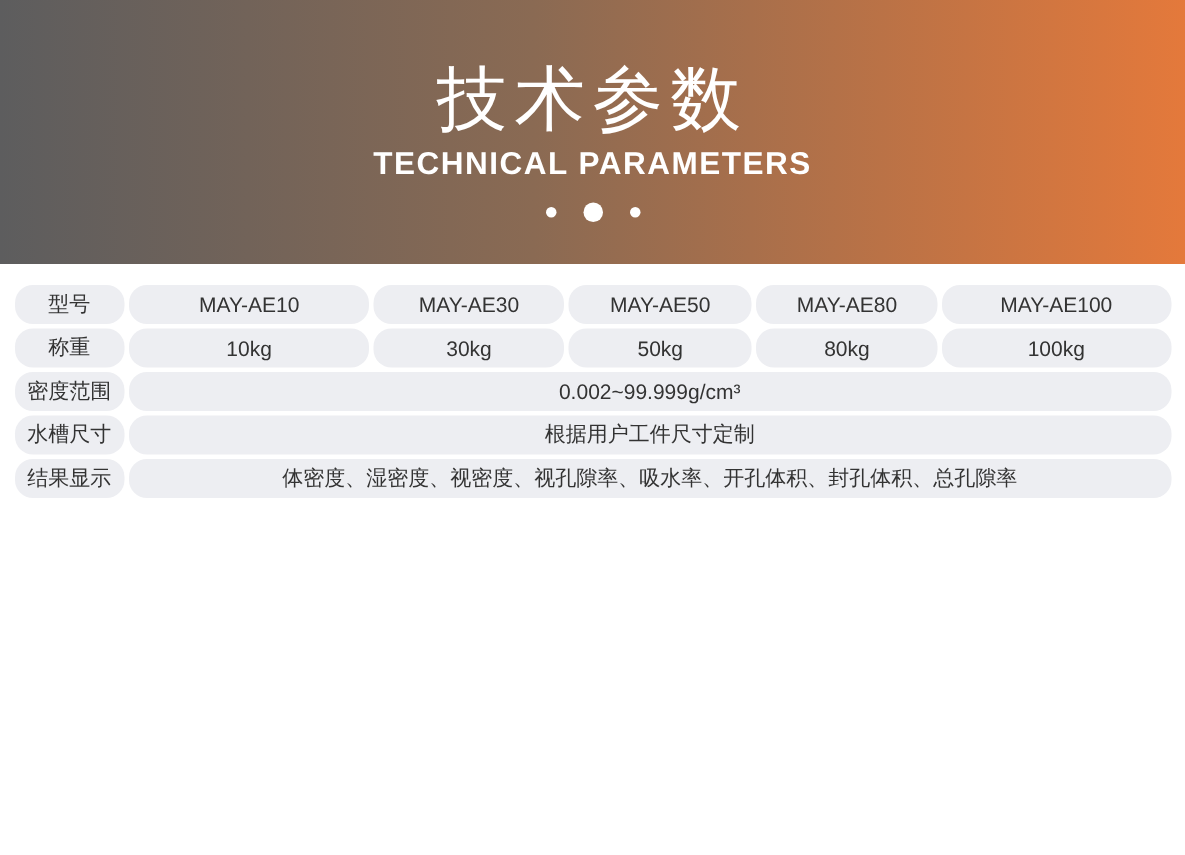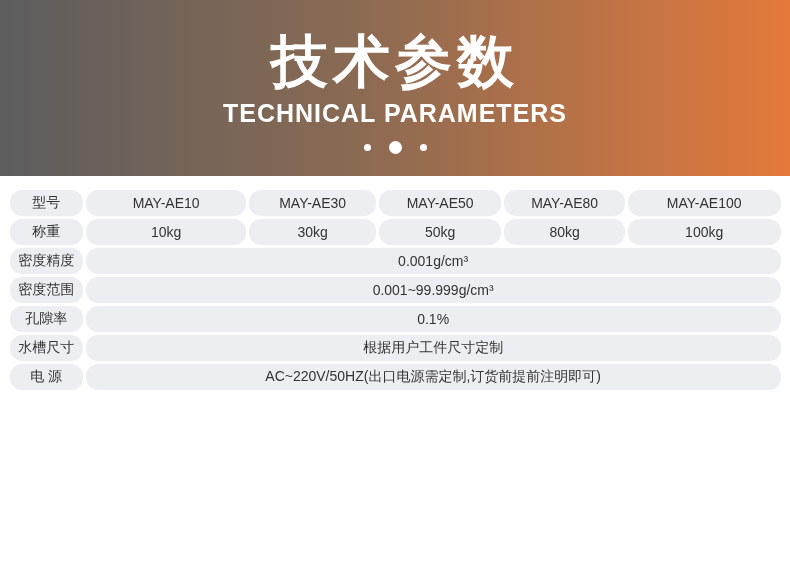--- a/index.html
+++ b/index.html
@@ -8,27 +8,27 @@
     font-family:"Liberation Sans","DejaVu Sans",sans-serif;
     overflow:hidden;
   }
   
   .banner{
     width:790px;height:176px;
     background:linear-gradient(90deg,#5d5d5e 0%,#8a6a53 45%,#e4793b 100%);
     display:flex;flex-direction:column;align-items:center;justify-content:flex-start;
   }
   .banner-title{
-    margin-top:30px;
-    color:#ffffff;font-size:57px;font-weight:bold;
+    margin-top:40px;
+    color:#ffffff;font-size:47px;font-weight:normal;
     letter-spacing:5px;line-height:1.1;
   }
   .banner-subtitle{
     margin-top:6px;
-    color:#ffffff;font-size:25px;font-weight:600;
+    color:#ffffff;font-size:21px;font-weight:600;
     letter-spacing:1px;
   }
   .dots{
     margin-top:13px;
     display:flex;align-items:center;gap:18px;height:14px;
   }
   .dot{background:#ffffff;border-radius:50%;display:inline-block;}
   .dot-small{width:7px;height:7px;}
   .dot-large{width:13px;height:13px;}
   
@@ -82,33 +82,25 @@
     </tr>
     <tr>
       <td class="lbl">称重</td>
       <td>10kg</td>
       <td>30kg</td>
       <td>50kg</td>
       <td>80kg</td>
       <td>100kg</td>
     </tr>
     <tr>
-      <td class="lbl">密度精度</td>
-      <td colspan="5">0.001g/cm³</td>
-    </tr>
-    <tr>
       <td class="lbl">密度范围</td>
-      <td colspan="5">0.001~99.999g/cm³</td>
-    </tr>
-    <tr>
-      <td class="lbl">孔隙率</td>
-      <td colspan="5">0.1%</td>
+      <td colspan="5">0.002~99.999g/cm³</td>
     </tr>
     <tr>
       <td class="lbl">水槽尺寸</td>
       <td colspan="5">根据用户工件尺寸定制</td>
     </tr>
     <tr>
-      <td class="lbl">电 源</td>
-      <td colspan="5">AC~220V/50HZ(出口电源需定制,订货前提前注明即可)</td>
+      <td class="lbl">结果显示</td>
+      <td colspan="5">体密度、湿密度、视密度、视孔隙率、吸水率、开孔体积、封孔体积、总孔隙率</td>
     </tr>
   </tbody>
 </table>
 
 </body></html>

